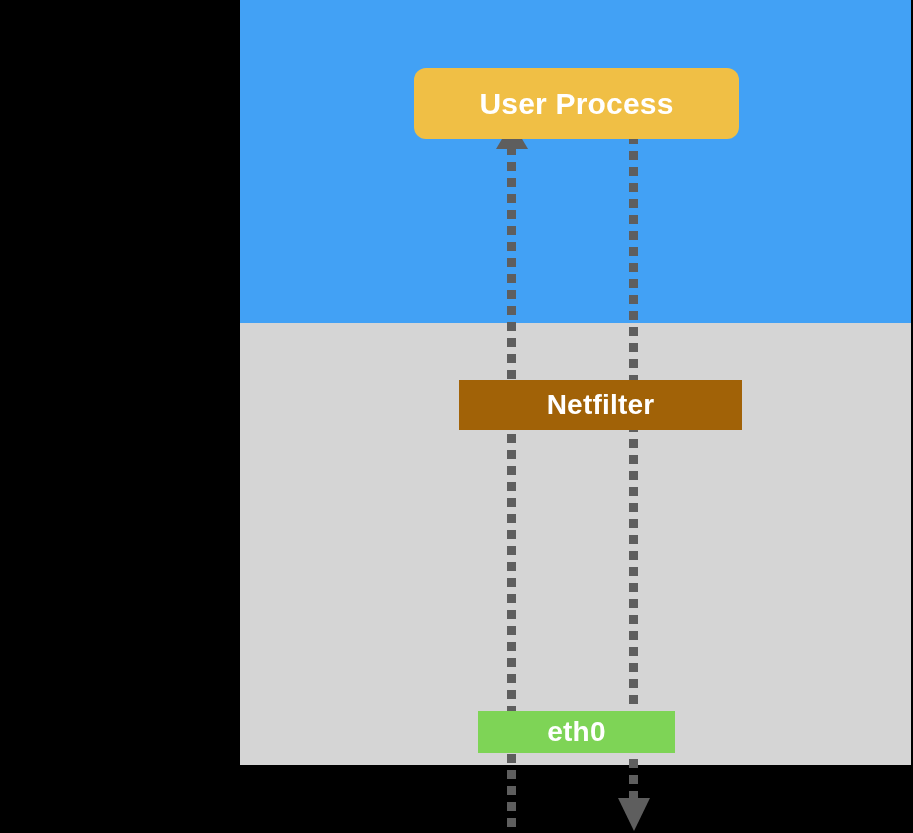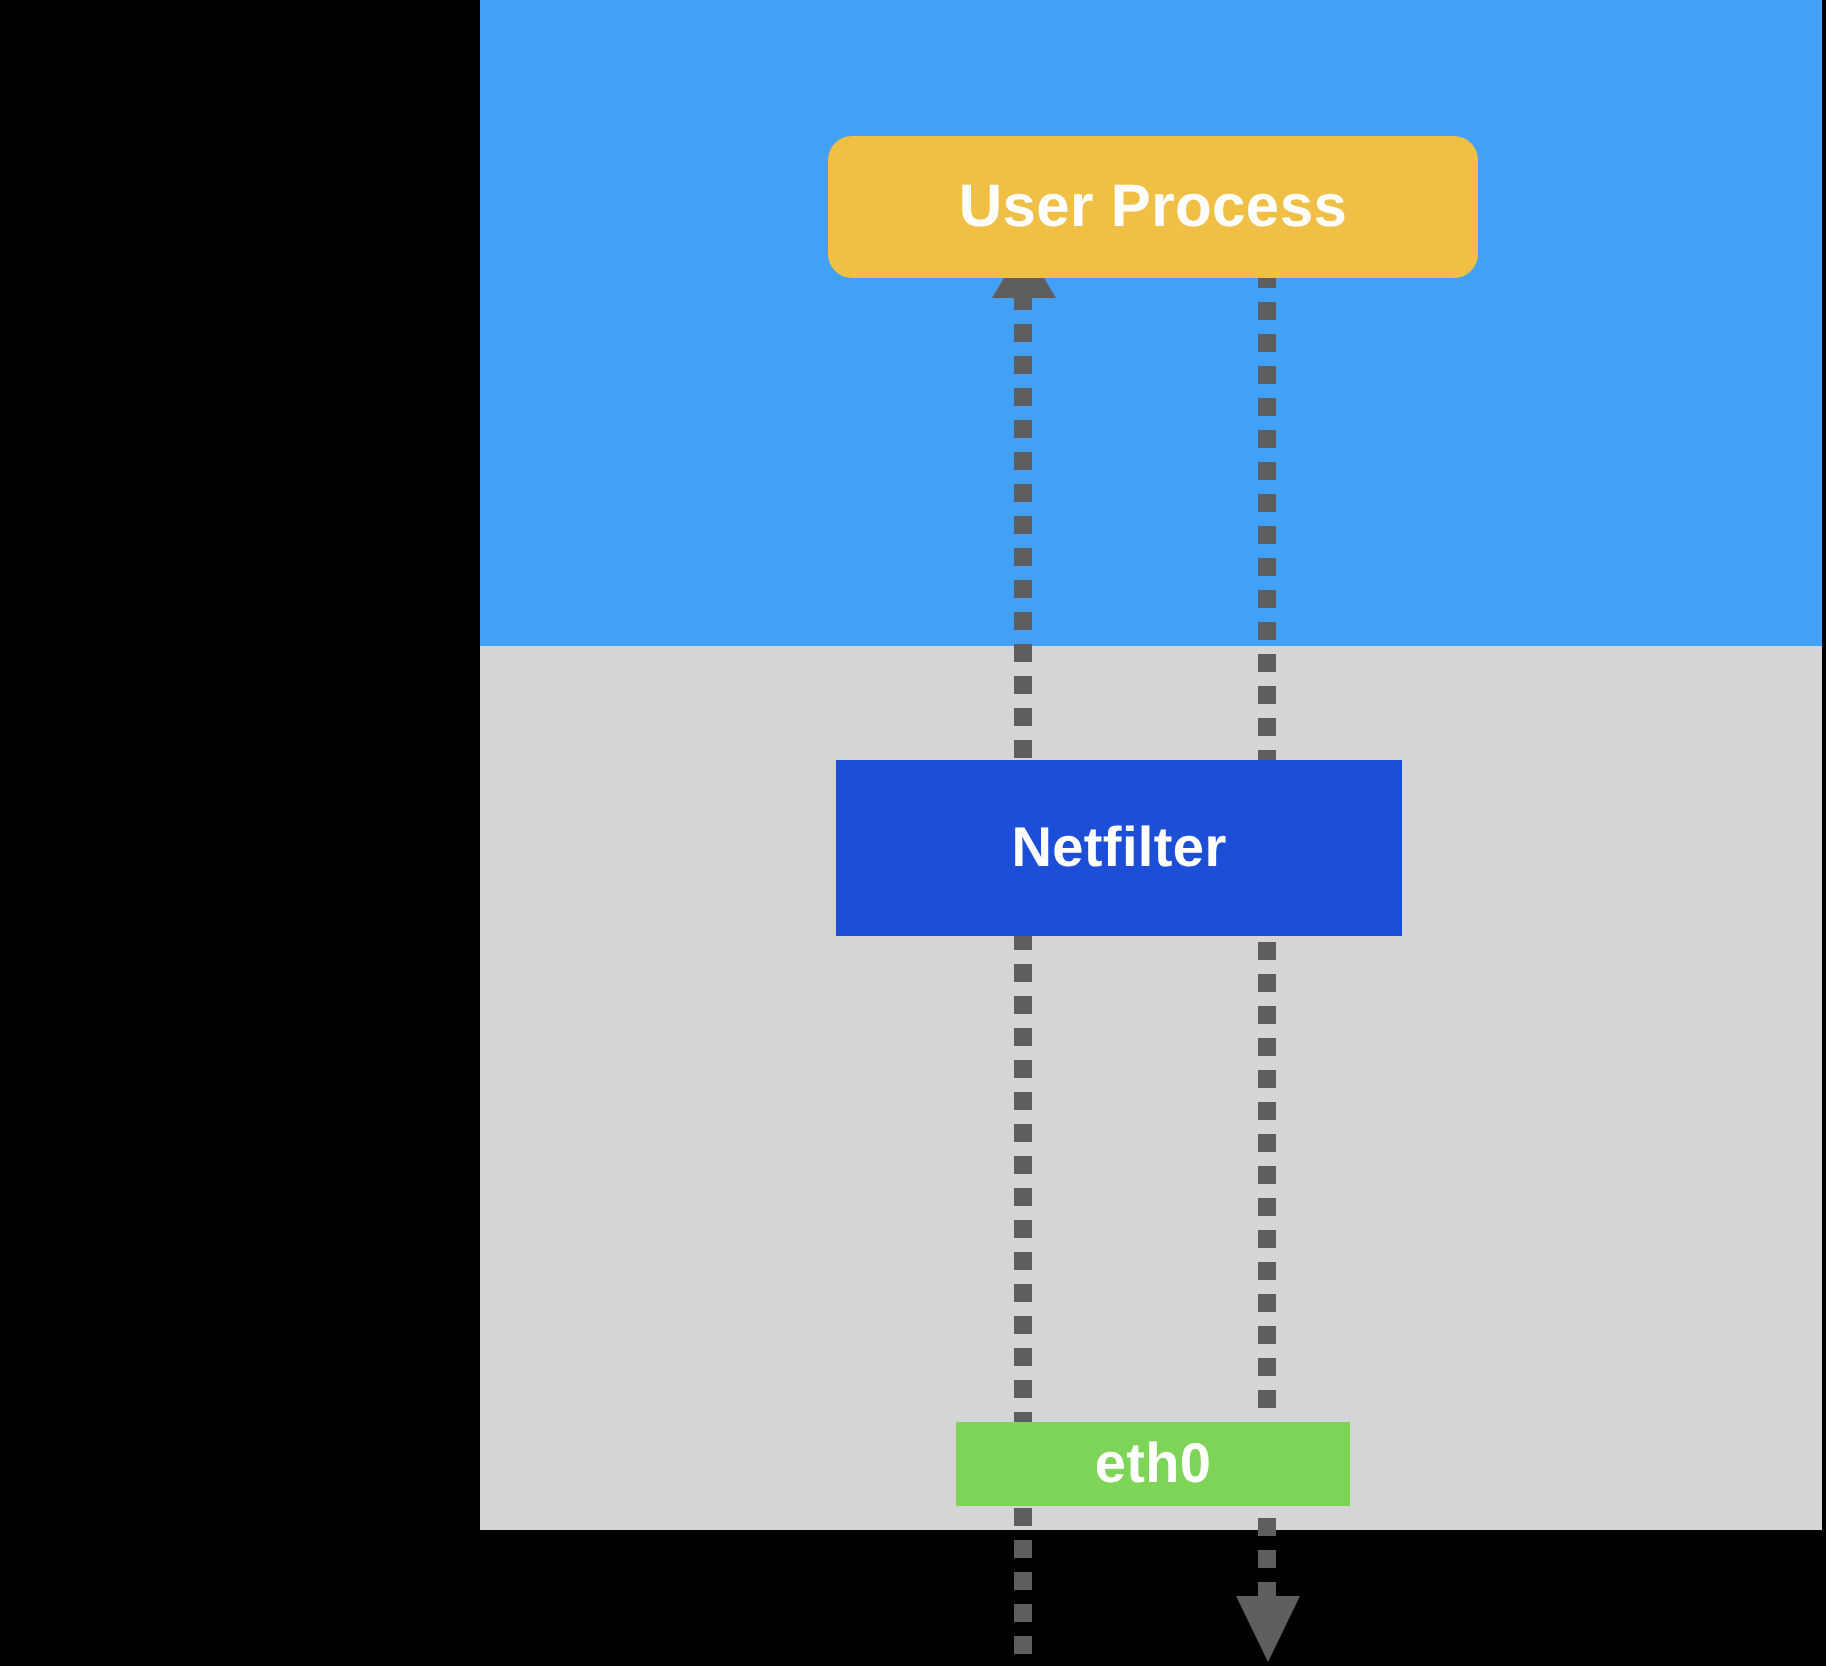--- a/index.html
+++ b/index.html
@@ -93,25 +93,25 @@
     left: 414px;
     top: 49px;
     width: 325px;
     height: 71px;
     background: #F0BF45;
     border-radius: 12px;
     font-size: 30px;
     margin-top: 19px;
   }
   .node-netfilter {
-    left: 418px;
+    left: 459px;
     top: 380px;
     width: 283px;
-    height: 88px;
-    background: #1d4ed8;
+    height: 50px;
+    background: #a16207;
     font-size: 28px;
   }
   .node-eth0 {
     left: 478px;
     top: 711px;
     width: 197px;
     height: 42px;
     background: #7ED456;
     font-size: 28px;
   }

